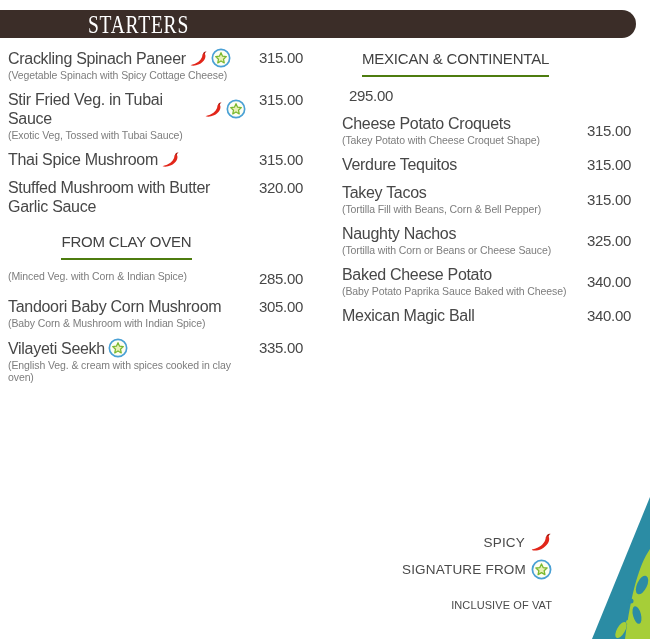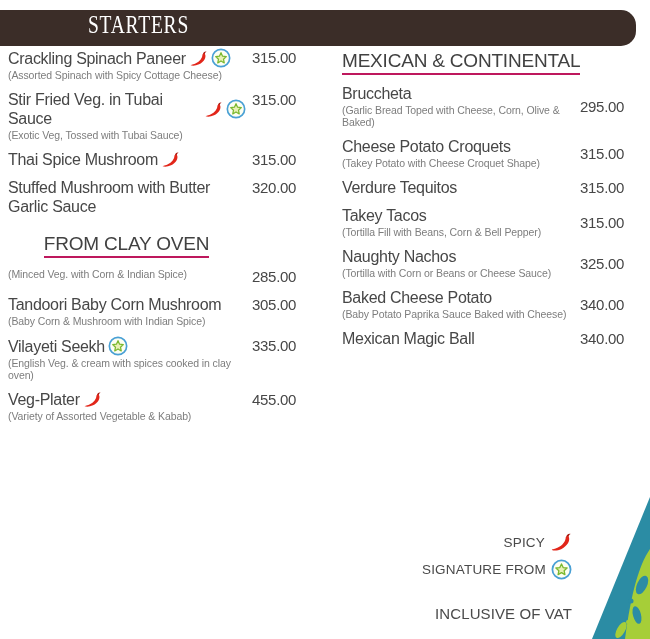--- a/index.html
+++ b/index.html
@@ -1,49 +1,49 @@
 <!DOCTYPE html>
 <html><head>
 <meta charset="utf-8">
 <style>
   html,body{margin:0;padding:0;}
   body{width:650px;height:639px;background:#ffffff;font-family:"Liberation Sans",sans-serif;overflow:hidden;}
   .page{position:relative;width:650px;height:639px;background:#fff;}
 
   
-  .header-bar{position:absolute;top:10px;left:0;width:636px;height:36px;background:#3b2d28;border-radius:0 15px 15px 0;}
+  .header-bar{position:absolute;top:10px;left:0;width:636px;height:28px;background:#3b2d28;border-radius:0 15px 15px 0;}
   .header-title{display:inline-block;margin-left:88px;line-height:30px;color:#ffffff;font-family:"Liberation Serif",serif;font-size:25px;letter-spacing:1px;transform:scaleX(0.78);transform-origin:left center;white-space:nowrap;}
 
   
   .columns{position:absolute;top:48px;left:8px;display:flex;}
   .col{display:flex;flex-direction:column;}
   .col-left{width:302px;}
   .col-right{width:296px;margin-left:32px;padding-top:2px;}
 
   .sec-wrap{text-align:center;margin:8px 0 9px 0;}
   .col-left .sec-wrap{width:237px;}
   .col-right .sec-wrap{width:227px;margin-top:0;}
-  .sec-title{display:inline-block;font-size:19px;color:#414141;letter-spacing:-0.2px;border-bottom:2px solid #be185d;padding-bottom:1px;white-space:nowrap;}
+  .sec-title{display:inline-block;font-size:15px;color:#414141;letter-spacing:-0.2px;border-bottom:2px solid #4d7c0f;padding-bottom:8px;white-space:nowrap;}
 
   .item{display:flex;margin-bottom:9px;}
   .col-left .item{align-items:flex-start;}
   .col-right .item{align-items:center;}
   .item-info{flex:1;min-width:0;padding-right:6px;}
   .name-row{display:flex;align-items:center;}
   .nm{font-size:16px;color:#474747;line-height:19px;letter-spacing:-0.3px;}
   .dsc{font-size:10.5px;color:#7d7d7d;line-height:12px;letter-spacing:-0.1px;margin-top:1px;}
-  .price{width:58px;text-align:left;font-size:15px;color:#474747;letter-spacing:-0.3px;line-height:19px;}
+  .price{width:58px;text-align:center;font-size:15px;color:#474747;letter-spacing:-0.3px;line-height:19px;}
   .icn{flex:0 0 auto;margin-left:3px;display:flex;align-items:center;}
 
   
-  .legend{position:absolute;right:78px;top:532px;display:flex;flex-direction:column;align-items:flex-end;}
+  .legend{position:absolute;right:98px;top:532px;display:flex;flex-direction:column;align-items:flex-end;}
   .legend-row{display:flex;align-items:center;margin-bottom:7px;}
   .legend-label{font-size:13.5px;color:#4a4a4a;letter-spacing:0.2px;}
   .legend-row .icn{margin-left:5px;}
-  .legend-note{text-align:right;font-size:15px;color:#4a4a4a;line-height:13.5px;margin-top:20px;letter-spacing:0.1px;}
+  .legend-note{text-align:right;font-size:11px;color:#4a4a4a;line-height:13.5px;margin-top:12px;letter-spacing:0.1px;}
 
   .corner{position:absolute;right:0;bottom:0;}
 </style>
 </head>
 <body>
 
 <div class="page">
 
   <div class="header-bar">
     <span class="header-title">STARTERS</span>
@@ -63,21 +63,21 @@
     <path d="M18.6 4.6 C20.7 8.6 17.2 14.2 11.6 16.9 C7.6 18.8 3.4 18.7 2.0 17.9 C1.3 17.4 3.8 17.6 7.4 15.8 C12.8 13.2 15.6 9.2 15.8 4.9 C16.6 4.1 17.9 4.0 18.6 4.6 Z" fill="#e2261a"></path>
   </svg>
 </span>
             <span class="icn">
   <svg width="20" height="20" viewBox="0 0 24 24" aria-hidden="true">
     <circle cx="12" cy="12" r="10.4" fill="#fdfef2" stroke="#49a0d5" stroke-width="2"></circle>
     <path d="M12 5.6 L13.9 9.8 L18.4 10.3 L15 13.4 L15.9 17.9 L12 15.6 L8.1 17.9 L9 13.4 L5.6 10.3 L10.1 9.8 Z" fill="#e9f0b4" stroke="#7ab82f" stroke-width="1.5" stroke-linejoin="round"></path>
   </svg>
 </span>
           </div>
-          <div class="dsc">(Assorted Spinach with Spicy Cottage Cheese)</div>
+          <div class="dsc">(Vegetable Spinach with Spicy Cottage Cheese)</div>
         </div>
         <div class="price">315.00</div>
       </div>
 
       <div class="item">
         <div class="item-info">
           <div class="name-row">
             <span class="nm">Stir Fried Veg. in Tubai Sauce</span>
             <span class="icn">
   <svg width="19" height="17" viewBox="0 0 22 20" aria-hidden="true">
@@ -151,51 +151,30 @@
     <circle cx="12" cy="12" r="10.4" fill="#fdfef2" stroke="#49a0d5" stroke-width="2"></circle>
     <path d="M12 5.6 L13.9 9.8 L18.4 10.3 L15 13.4 L15.9 17.9 L12 15.6 L8.1 17.9 L9 13.4 L5.6 10.3 L10.1 9.8 Z" fill="#e9f0b4" stroke="#7ab82f" stroke-width="1.5" stroke-linejoin="round"></path>
   </svg>
 </span>
           </div>
           <div class="dsc">(English Veg. &amp; cream with spices cooked in clay oven)</div>
         </div>
         <div class="price">335.00</div>
       </div>
 
-      <div class="item">
-        <div class="item-info">
-          <div class="name-row">
-            <span class="nm">Veg-Plater</span>
-            <span class="icn">
-  <svg width="19" height="17" viewBox="0 0 22 20" aria-hidden="true">
-    <path d="M16.2 5.4 C16.5 2.9 18.2 1.4 20.6 1.9 C19.2 2.6 18.4 3.7 18.4 5.6 Z" fill="#a5170d"></path>
-    <path d="M18.6 4.6 C20.7 8.6 17.2 14.2 11.6 16.9 C7.6 18.8 3.4 18.7 2.0 17.9 C1.3 17.4 3.8 17.6 7.4 15.8 C12.8 13.2 15.6 9.2 15.8 4.9 C16.6 4.1 17.9 4.0 18.6 4.6 Z" fill="#e2261a"></path>
-  </svg>
-</span>
-          </div>
-          <div class="dsc">(Variety of Assorted Vegetable &amp; Kabab)</div>
-        </div>
-        <div class="price">455.00</div>
-      </div>
 
     </div>
 
     <div class="col col-right">
 
       <div class="sec-wrap">
         <span class="sec-title">MEXICAN &amp; CONTINENTAL</span>
       </div>
 
       <div class="item">
-        <div class="item-info">
-          <div class="name-row">
-            <span class="nm">Bruccheta</span>
-          </div>
-          <div class="dsc">(Garlic Bread Toped with Cheese, Corn, Olive &amp; Baked)</div>
-        </div>
         <div class="price">295.00</div>
       </div>
 
       <div class="item">
         <div class="item-info">
           <div class="name-row">
             <span class="nm">Cheese Potato Croquets</span>
           </div>
           <div class="dsc">(Takey Potato with Cheese Croquet Shape)</div>
         </div>

